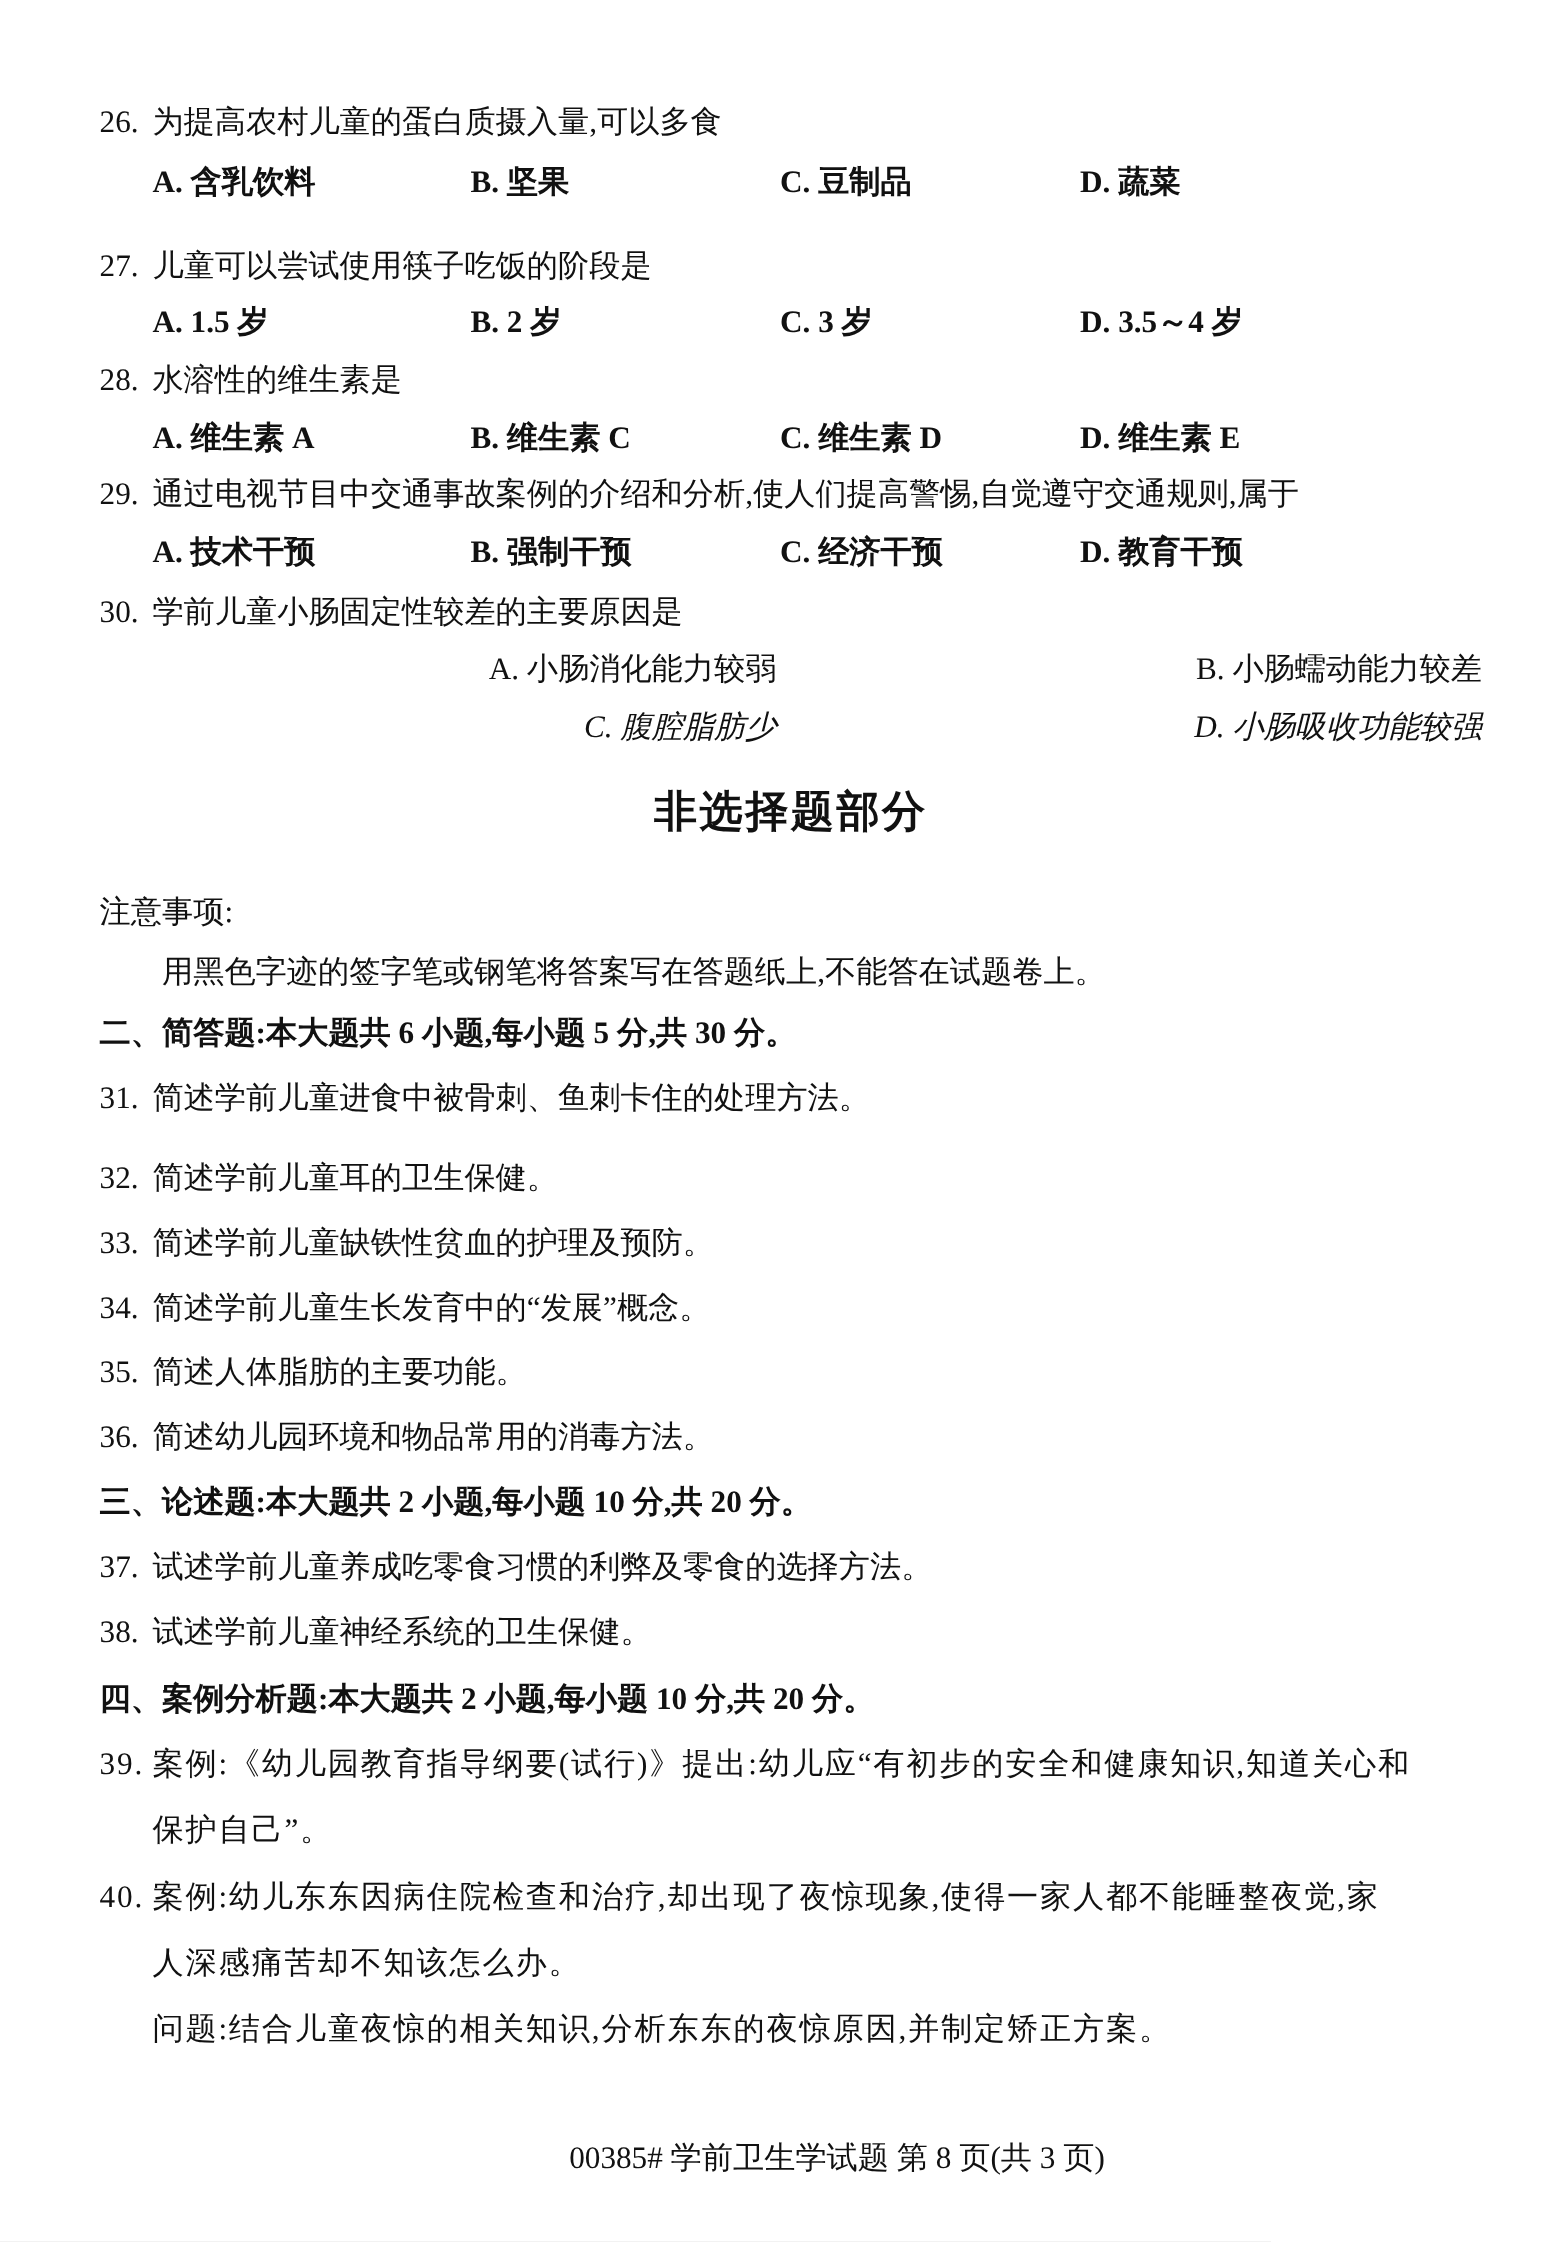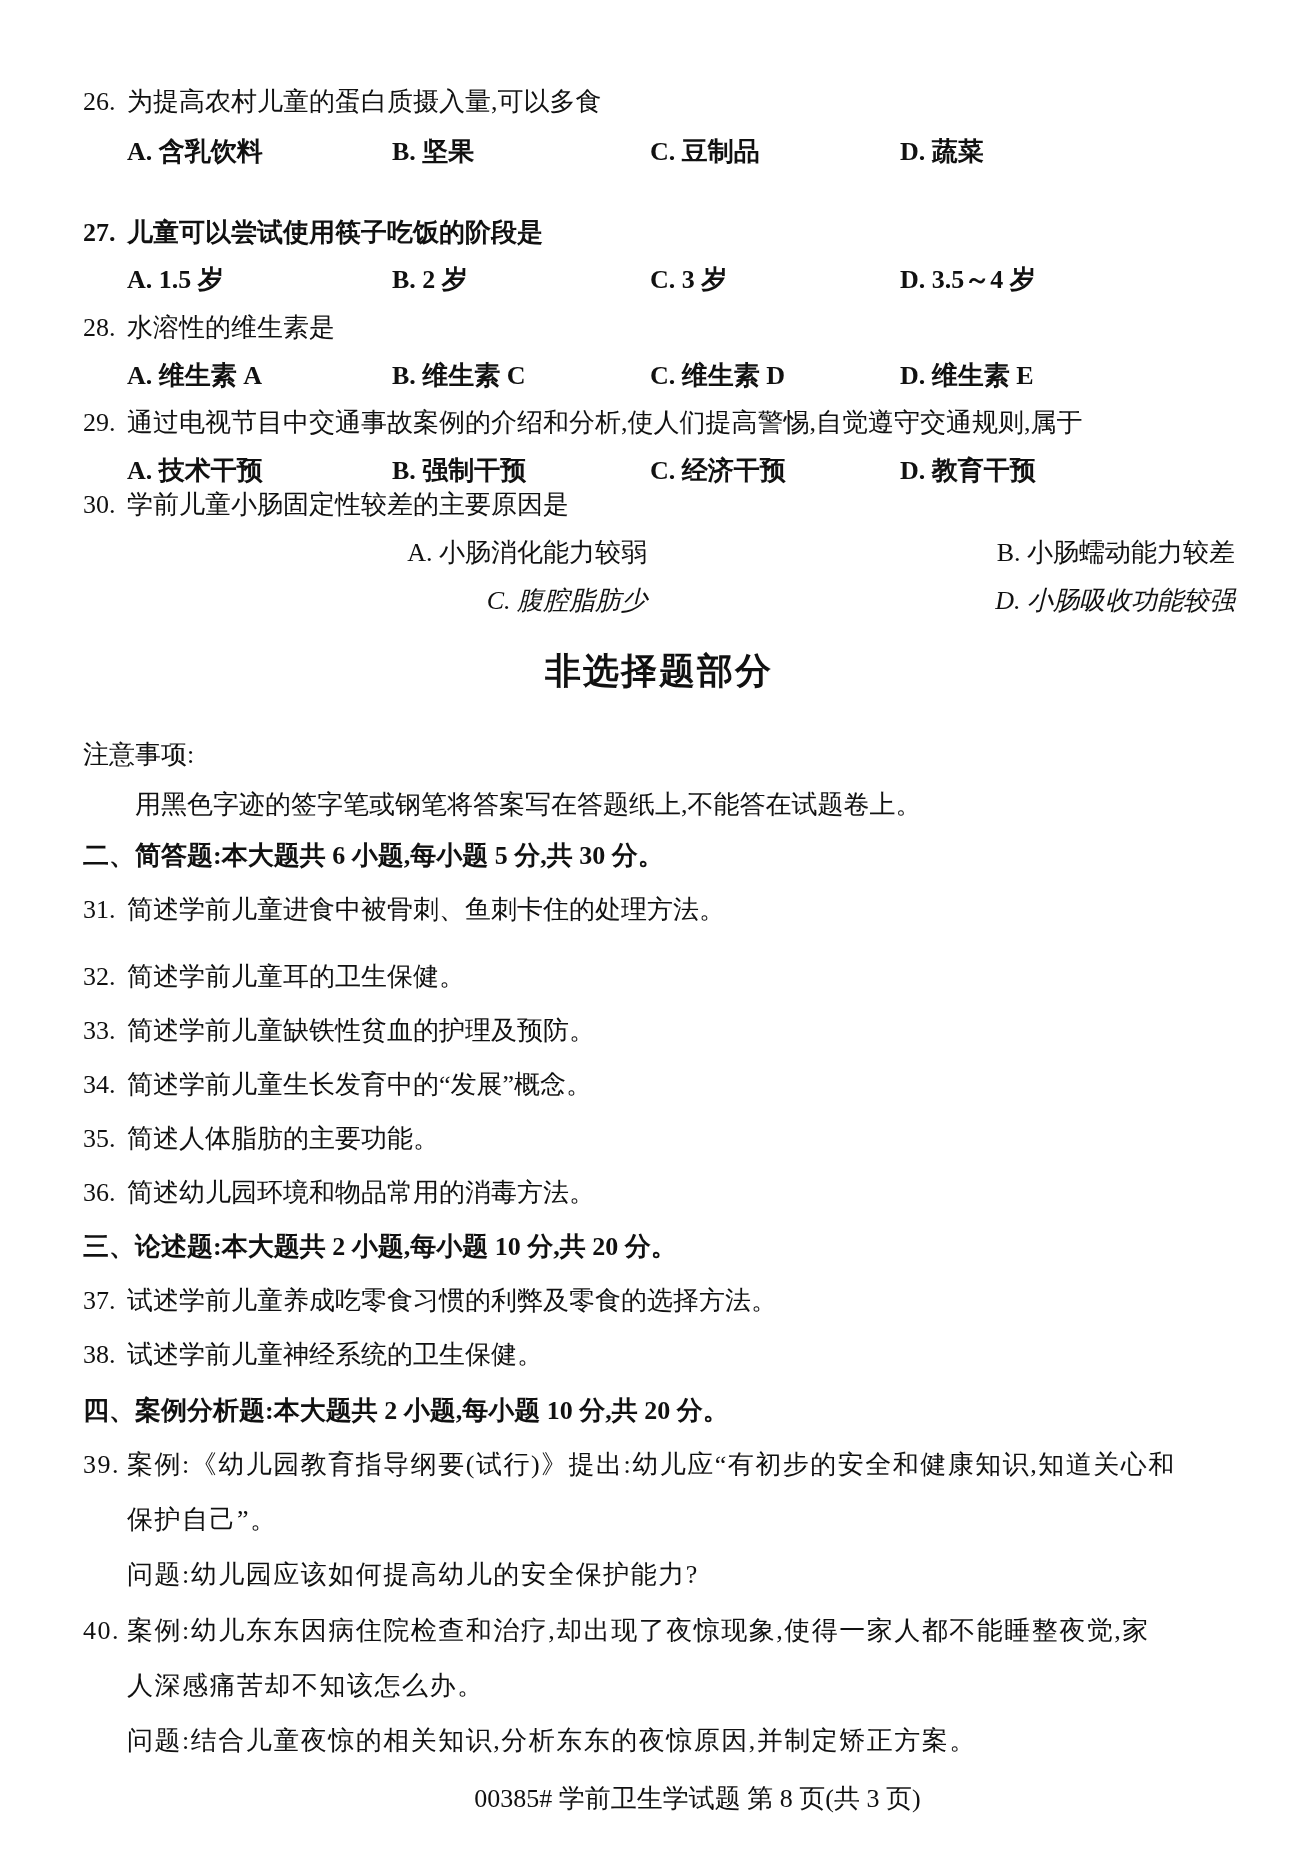--- a/index.html
+++ b/index.html
@@ -82,21 +82,21 @@
       <span class="qnum">26.</span>
       <span>为提高农村儿童的蛋白质摄入量,可以多食</span>
     </div>
     <div class="opts4" style="margin-top:16px;">
       <span>A. 含乳饮料</span>
       <span>B. 坚果</span>
       <span>C. 豆制品</span>
       <span>D. 蔬菜</span>
     </div>
 
-    <div class="item" style="margin-top:47px;font-weight:bold;">
+    <div class="item" style="margin-top:36px;">
       <span class="qnum">27.</span>
       <span>儿童可以尝试使用筷子吃饭的阶段是</span>
     </div>
     <div class="opts4" style="margin-top:13px;">
       <span>A. 1.5 岁</span>
       <span>B. 2 岁</span>
       <span>C. 3 岁</span>
       <span>D. 3.5～4 岁</span>
     </div>
 
@@ -115,21 +115,21 @@
       <span class="qnum">29.</span>
       <span>通过电视节目中交通事故案例的介绍和分析,使人们提高警惕,自觉遵守交通规则,属于</span>
     </div>
     <div class="opts4" style="margin-top:14px;">
       <span>A. 技术干预</span>
       <span>B. 强制干预</span>
       <span>C. 经济干预</span>
       <span>D. 教育干预</span>
     </div>
 
-    <div class="item" style="margin-top:0;">
+    <div class="item" style="margin-top:16px;">
       <span class="qnum">30.</span>
       <span>学前儿童小肠固定性较差的主要原因是</span>
     </div>
     <div class="opts2" style="margin-top:14px;">
       <span>A. 小肠消化能力较弱</span>
       <span>B. 小肠蠕动能力较差</span>
     </div>
     <div class="opts2" style="margin-top:14px;font-style:italic;">
       <span>C. 腹腔脂肪少</span>
       <span>D. 小肠吸收功能较强</span>
@@ -178,21 +178,20 @@
     <span class="qnum">38.</span>
     <span>试述学前儿童神经系统的卫生保健。</span>
   </div>
 
   <div class="bold-heading" style="margin-top:22px;">四、案例分析题:本大题共 2 小题,每小题 10 分,共 20 分。</div>
 
   <div class="item kaiti" style="margin-top:20px;">
     <span class="qnum">39.</span>
     <div>案例:《幼儿园教育指导纲要(试行)》提出:幼儿应“有初步的安全和健康知识,知道关心和</div>
     <div style="margin-top:21px;">保护自己”。</div>
-    <div style="margin-top:21px;">问题:幼儿园应该如何提高幼儿的安全保护能力?</div>
   </div>
 
   <div class="item kaiti" style="margin-top:22px;">
     <span class="qnum">40.</span>
     <div>案例:幼儿东东因病住院检查和治疗,却出现了夜惊现象,使得一家人都不能睡整夜觉,家</div>
     <div style="margin-top:21px;">人深感痛苦却不知该怎么办。</div>
     <div style="margin-top:21px;">问题:结合儿童夜惊的相关知识,分析东东的夜惊原因,并制定矫正方案。</div>
   </div>
 
   <div class="footer">

